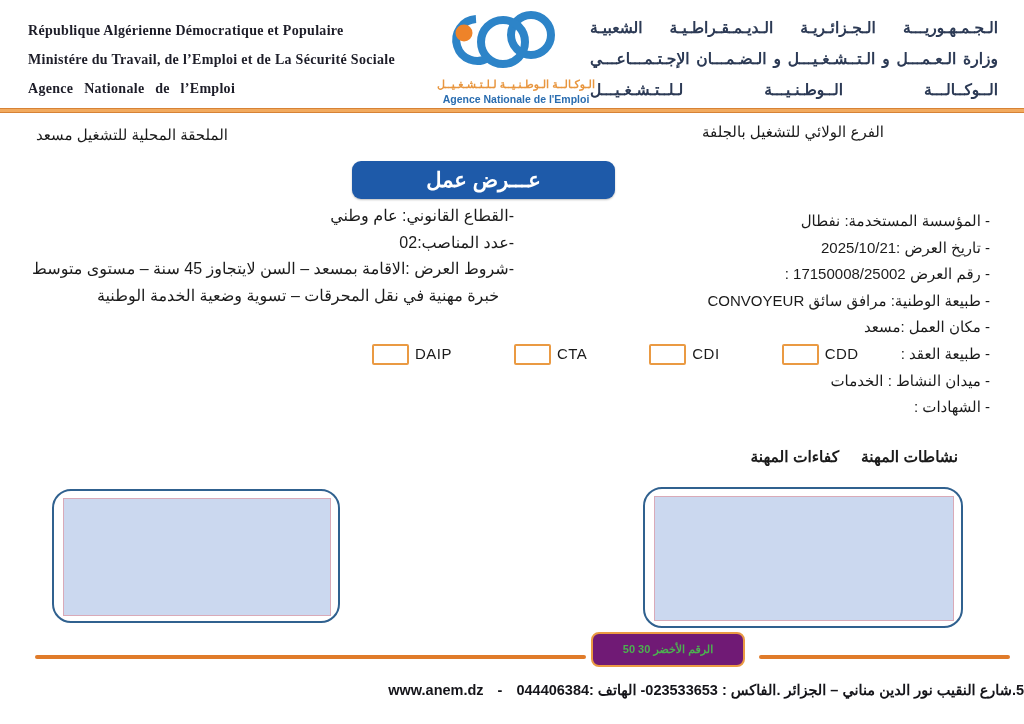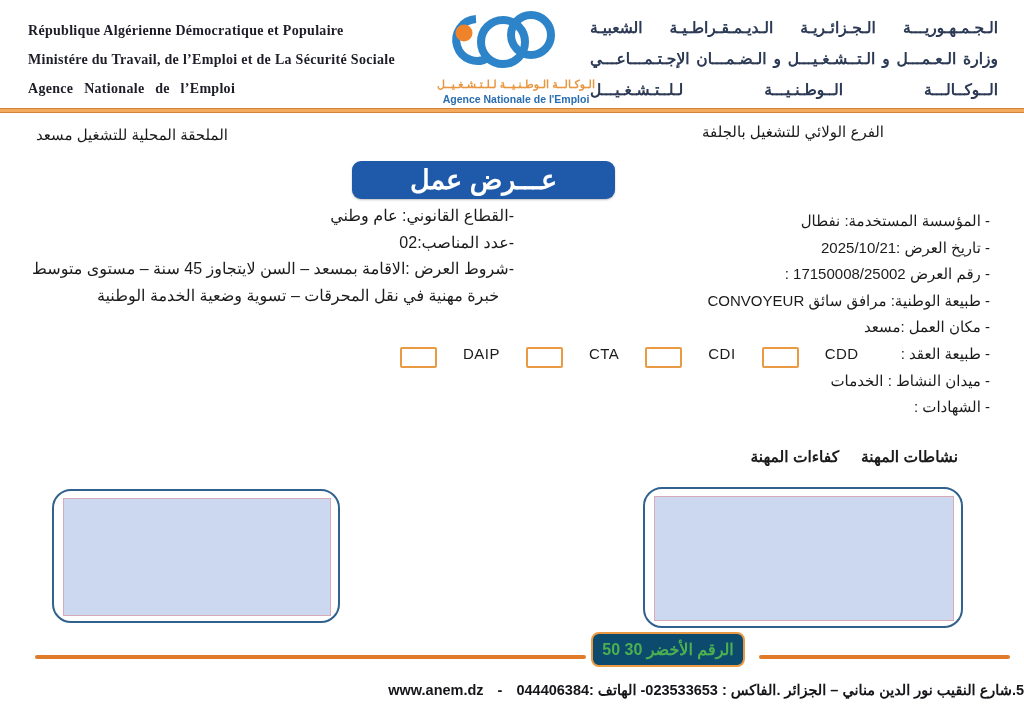--- a/index.html
+++ b/index.html
@@ -20,56 +20,56 @@
   .sep-top{position:absolute;left:0;top:108px;width:1024px;height:5px;
            background:linear-gradient(#c96f22,#f2aa5e 30%,#f2aa5e 70%,#c96f22);}
 
   
   .sub-right{position:absolute;top:123px;right:140px;direction:rtl;font-size:15px;}
   .sub-left{position:absolute;top:126px;left:36px;direction:rtl;font-size:15px;}
 
   
   .banner{position:absolute;left:352px;top:161px;width:263px;height:38px;
           background:#1e5aa9;border-radius:9px;display:flex;align-items:center;
-          justify-content:center;color:#ffffff;font-weight:700;font-size:27px;
+          justify-content:center;color:#ffffff;font-weight:700;font-size:21px;
           box-shadow:0 1px 2px rgba(0,0,0,.25);}
 
   
   .col-right{position:absolute;right:34px;top:208px;width:600px;direction:rtl;
              text-align:right;font-size:15px;}
   .col-left{position:absolute;right:510px;top:203px;width:462px;direction:rtl;
             text-align:right;font-size:16px;}
   .line{height:26.6px;line-height:26.6px;white-space:nowrap;}
   .center-line{text-align:center;padding-left:30px;}
 
   
   .contract-row{display:flex;align-items:center;gap:26px;justify-content:flex-start;}
   .contract-row .lbl{margin-left:16px;}
-  .opt{direction:ltr;display:inline-flex;align-items:flex-end;gap:26px;}
+  .opt{direction:ltr;display:inline-flex;align-items:center;gap:6px;margin-left:36px;}
   .cb{width:33px;height:17px;background:#ffffff;border:2px solid #ea9a43;
       border-radius:2px;display:inline-block;cursor:pointer;}
   .cbl{font-size:15px;letter-spacing:.5px;}
 
   
   .sec-labels{position:absolute;top:448px;right:66px;direction:rtl;display:flex;
               gap:22px;font-weight:700;font-size:15.5px;}
   .bigbox{position:absolute;border:2.5px solid #30618f;border-radius:19px;
           background:#ffffff;padding:7px 9px;box-sizing:border-box;}
   .bigbox-in{width:100%;height:100%;background:#cbd8ef;border:1px solid #d9aab8;}
   .box-left{left:52px;top:489px;width:288px;height:134px;}
   .box-right{left:643px;top:487px;width:320px;height:141px;}
 
   
   .bline{position:absolute;top:655px;height:3.5px;background:#e07b2a;border-radius:3px;}
   .bline.l{left:35px;width:551px;}
   .bline.r{left:759px;width:251px;}
   .badge{position:absolute;left:591px;top:632px;width:150px;height:31px;
-         background:#0c4a6e;border:2px solid #ea9a43;border-radius:8px;
+         background:#701a75;border:2px solid #ea9a43;border-radius:8px;
          display:flex;align-items:center;justify-content:center;direction:rtl;
-         color:#4cb050;font-weight:700;font-size:16px;}
+         color:#4cb050;font-weight:700;font-size:11px;}
   .footer{position:absolute;left:0;top:682px;width:1024px;text-align:right;
           direction:rtl;font-weight:700;font-size:14.5px;color:#15151a;}
   .footer .sep{margin:0 14px;}
   .footer .site{cursor:pointer;}
 </style>
 </head>
 <body>
 
 <div class="page">
 

